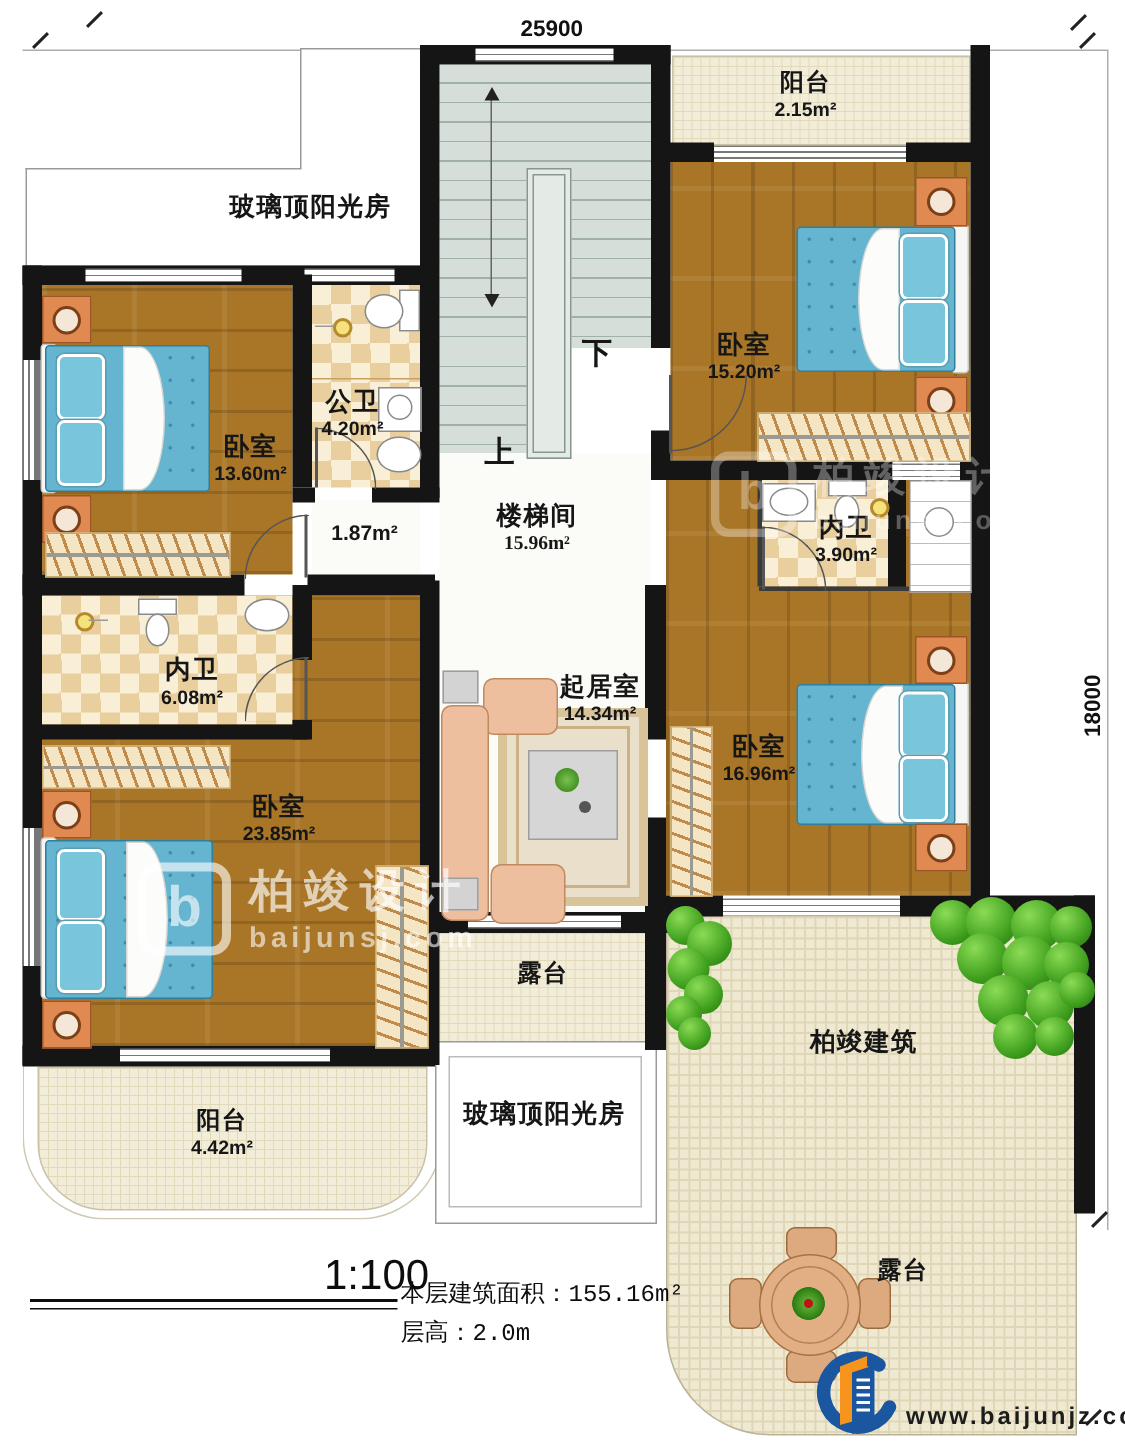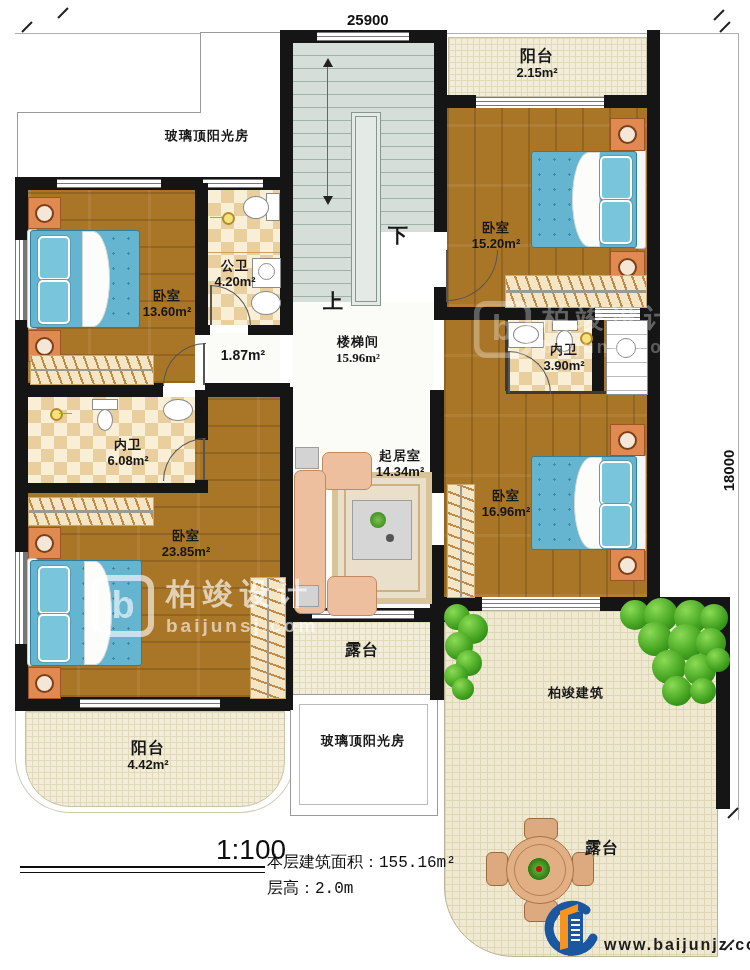--- a/index.html
+++ b/index.html
@@ -32,21 +32,21 @@
   .wrd-h{position:absolute;background-color:#f4e5c4;border:1px solid #c9a96d;background-image:linear-gradient(180deg,transparent 46%,#9a9a90 46% 54%,transparent 54%),repeating-linear-gradient(70deg,transparent 0 8px,#c08a4a 8px 10px);}
   .wrd-v{position:absolute;background-color:#f4e5c4;border:1px solid #c9a96d;background-image:linear-gradient(90deg,transparent 46%,#9a9a90 46% 54%,transparent 54%),repeating-linear-gradient(20deg,transparent 0 8px,#c08a4a 8px 10px);}
   .fix{position:absolute;background:#fff;border:1px solid #8a8a8a;}
   .gold{position:absolute;border:2px solid #b58a2e;background:#f5e27a;border-radius:50%;}
   .peach{position:absolute;background:#eebf9f;border:1px solid #c08a60;border-radius:7px;}
   .gray{position:absolute;background:#d3d3d3;border:1px solid #9d9d9d;}
   .bush{position:absolute;border-radius:50%;background:radial-gradient(circle at 35% 30%,#8bdb55,#47a623 55%,#1d7509);}
   .chair{position:absolute;background:#dcaa7e;border:1px solid #9c6a3c;border-radius:6px;}
   
   .room-label{position:absolute;transform:translateX(-50%);text-align:center;color:#161616;font-weight:700;line-height:1.2;white-space:nowrap;}
-  .room-label .nm{display:block;font-size:13px;letter-spacing:1px;}
+  .room-label .nm{display:block;font-size:17px;letter-spacing:1px;}
   .room-label .ar{display:block;font-size:13px;}
   .dirlab{position:absolute;font-size:20px;font-weight:700;color:#161616;}
   .dim{position:absolute;font-size:15px;font-weight:700;color:#111;}
   .dimline{position:absolute;background:#aeaeae;}
   .tick{position:absolute;width:14px;height:2px;background:#222;transform:rotate(-45deg);}
   
   .wm{position:absolute;display:flex;align-items:center;gap:12px;pointer-events:none;}
   .wm .lg{width:50px;height:50px;border:6px solid rgba(255,255,255,.62);border-radius:13px;display:flex;align-items:center;justify-content:center;font-size:38px;font-weight:700;color:rgba(255,255,255,.62);}
   .wm .cn{font-size:30px;font-weight:700;letter-spacing:7px;color:rgba(255,255,255,.66);}
   .wm .en{font-size:19px;font-weight:700;letter-spacing:3px;color:rgba(255,255,255,.6);}

